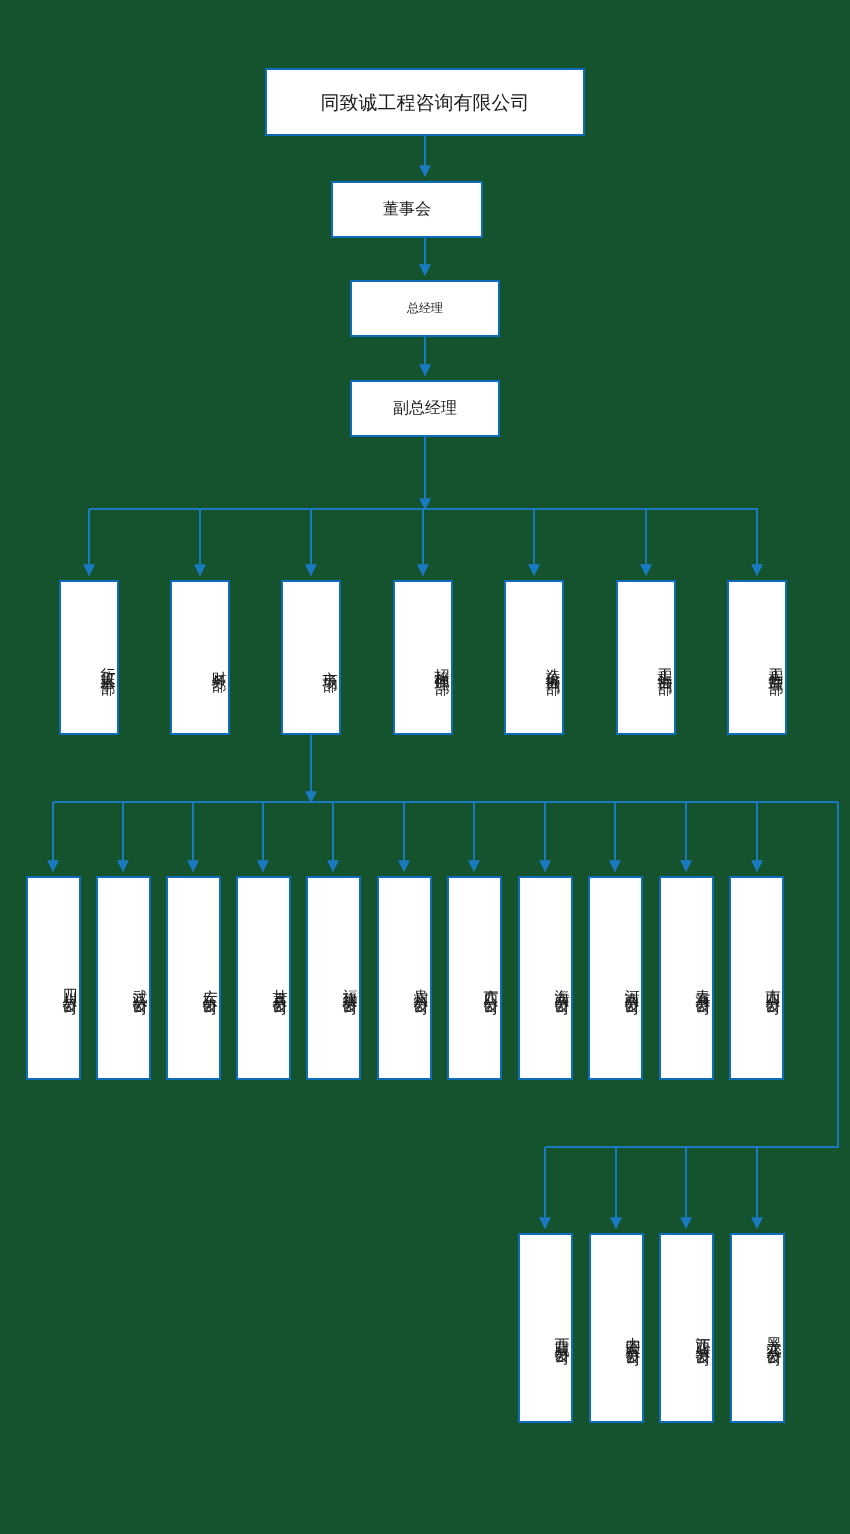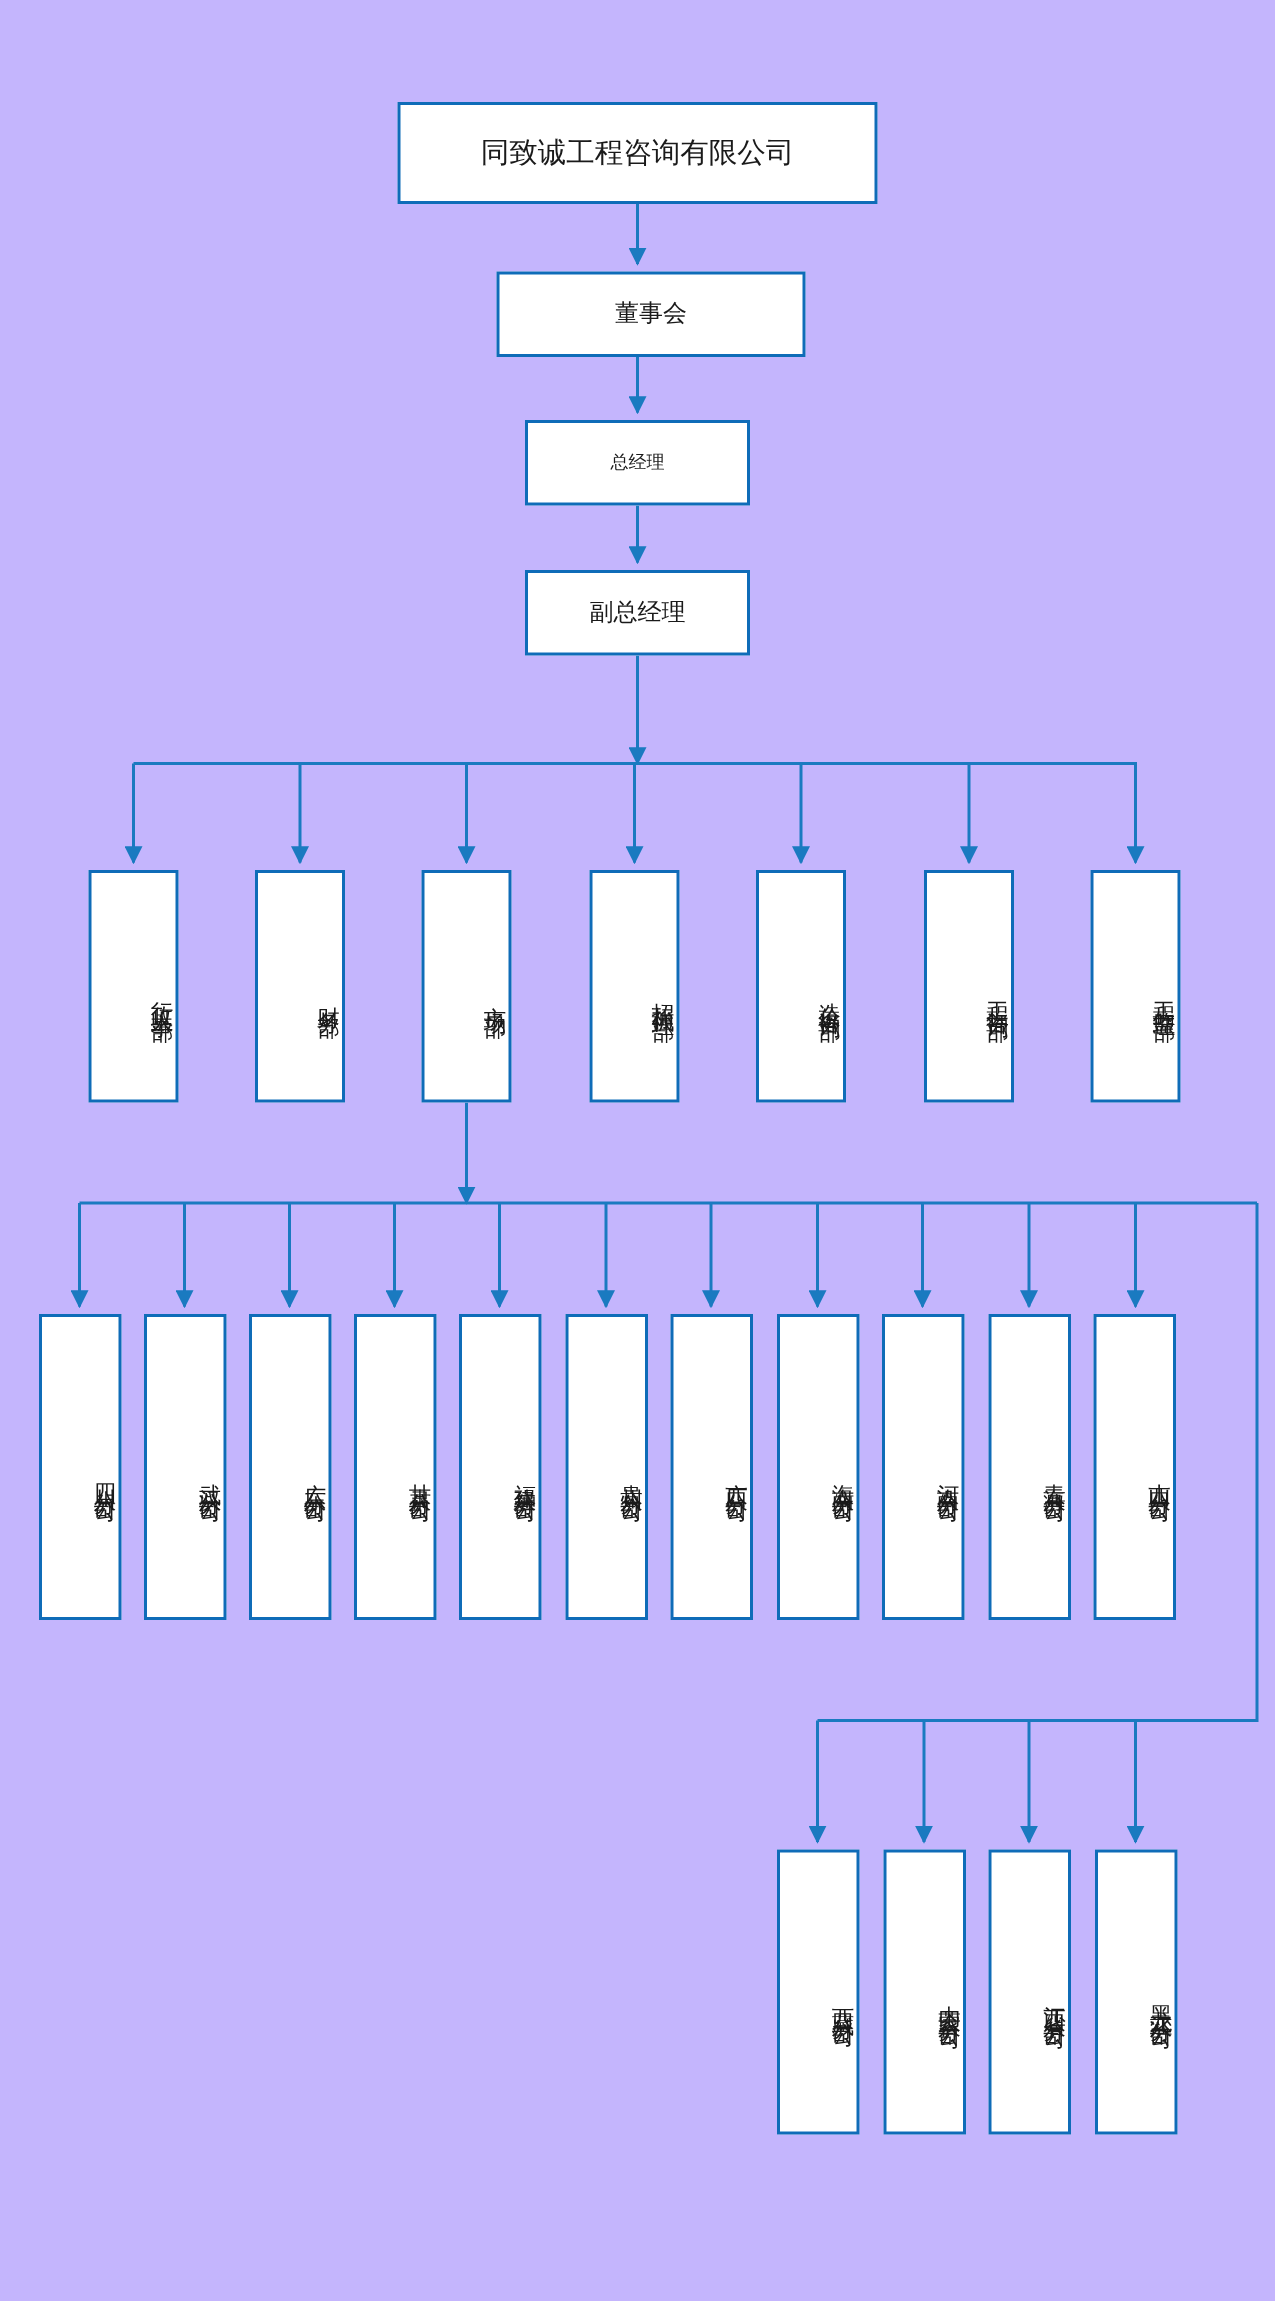--- a/index.html
+++ b/index.html
@@ -5,21 +5,21 @@
   html,body{margin:0;padding:0;background:#ffffff;}
   body{
     font-family:"DejaVu Sans","Liberation Sans",sans-serif;
     color:#1a1a1a;
   }
   #chart-root{
     position:relative;
     width:850px;
     height:1534px;
     overflow:hidden;
-    background:#c4b5fd;
+    background:#14532d;
   }
   #wires{
     position:absolute;
     left:0;top:0;
     width:850px;height:1534px;
     pointer-events:none;
   }
   .node{
     position:absolute;
     box-sizing:border-box;
@@ -103,21 +103,21 @@
       <line x1="616" y1="1147" x2="616" y2="1228" marker-end="url(#arrow)"></line>
       <line x1="686" y1="1147" x2="686" y2="1228" marker-end="url(#arrow)"></line>
       <line x1="757" y1="1147" x2="757" y2="1228" marker-end="url(#arrow)"></line>
     </g>
   </svg>
 
   <div class="node horiz n-company" style="left:265px;top:68px;width:320px;height:68px;">
     <span>同致诚工程咨询有限公司</span>
   </div>
 
-  <div class="node horiz n-board" style="left:331px;top:181px;width:206px;height:57px;">
+  <div class="node horiz n-board" style="left:331px;top:181px;width:152px;height:57px;">
     <span>董事会</span>
   </div>
 
   <div class="node horiz n-gm" style="left:350px;top:280px;width:150px;height:57px;">
     <span>总经理</span>
   </div>
 
   <div class="node horiz n-dgm" style="left:350px;top:380px;width:150px;height:57px;">
     <span>副总经理</span>
   </div>

